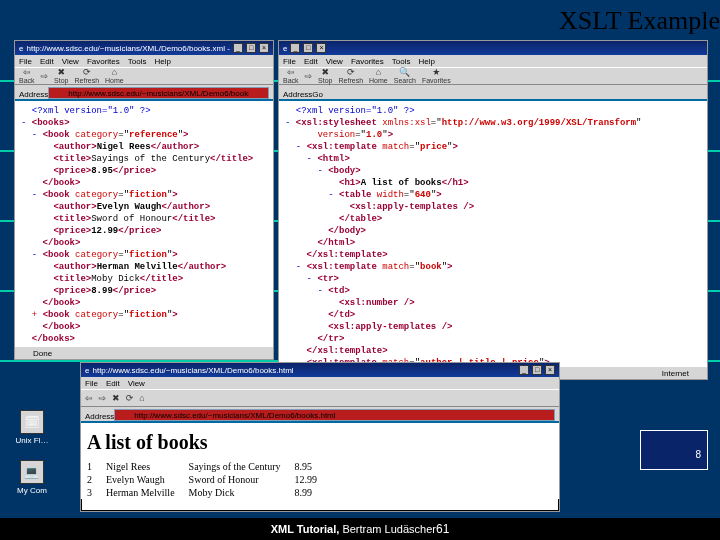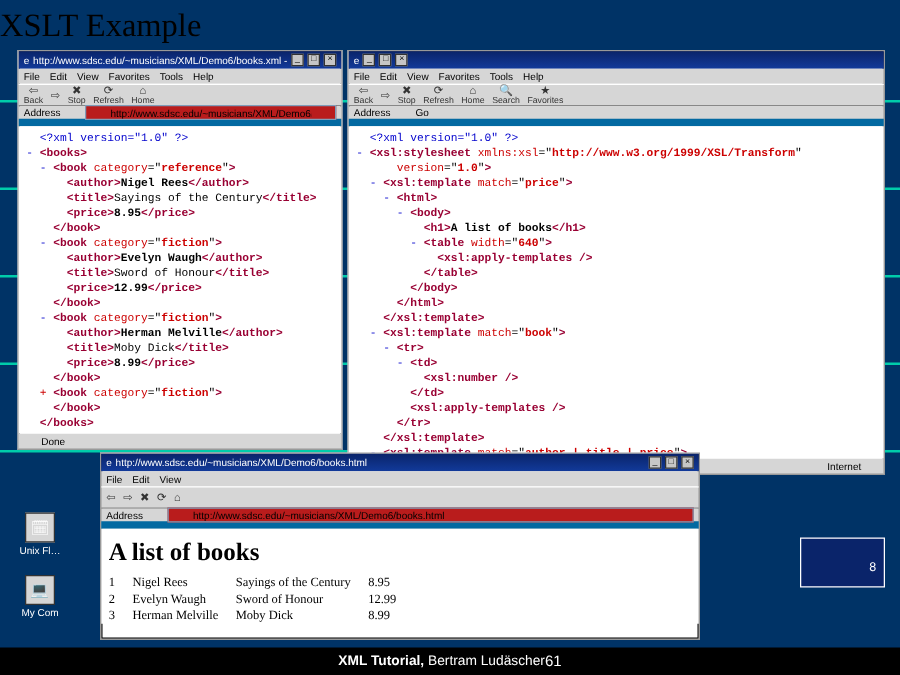--- a/index.html
+++ b/index.html
@@ -6,21 +6,21 @@
   html, body { width: 720px; height: 540px; }
   body {
     background: #003366;
     font-family: Arial, sans-serif;
     position: relative;
     overflow: hidden;
   }
   .title {
     position: absolute;
     top: 6px; left: 0; right: 0;
-    text-align: left;
+    text-align: right;
     font-family: "Times New Roman", serif;
     font-size: 26px;
     color: #000;
   }
   .bg-stripe {
     position: absolute;
     left: 0; right: 0;
     height: 2px;
     background: #00ccaa;
   }
@@ -91,25 +91,25 @@
     align-items: center;
     font-size: 7px;
     color: #333;
     gap: 0;
   }
   .tbn .ic { font-size: 9px; line-height: 9px; }
   .addrbar {
     height: 16px;
     background: #d6d6d6;
     display: flex;
-    align-items: center;
+    align-items: flex-end;
     padding: 0 4px;
-    gap: 20px;
-    font-size: 8px;
-    border-bottom: 6px solid #0369a1;
+    gap: 0;
+    font-size: 8px;
+    border-bottom: 2px solid #0369a1;
   }
   .addrbar input {
     flex: 1;
     height: 12px;
     font-size: 8px;
     padding: 0 19px;
     border: 1px solid #7f9db9;
     background: #b91c1c;
   }
   .content {

